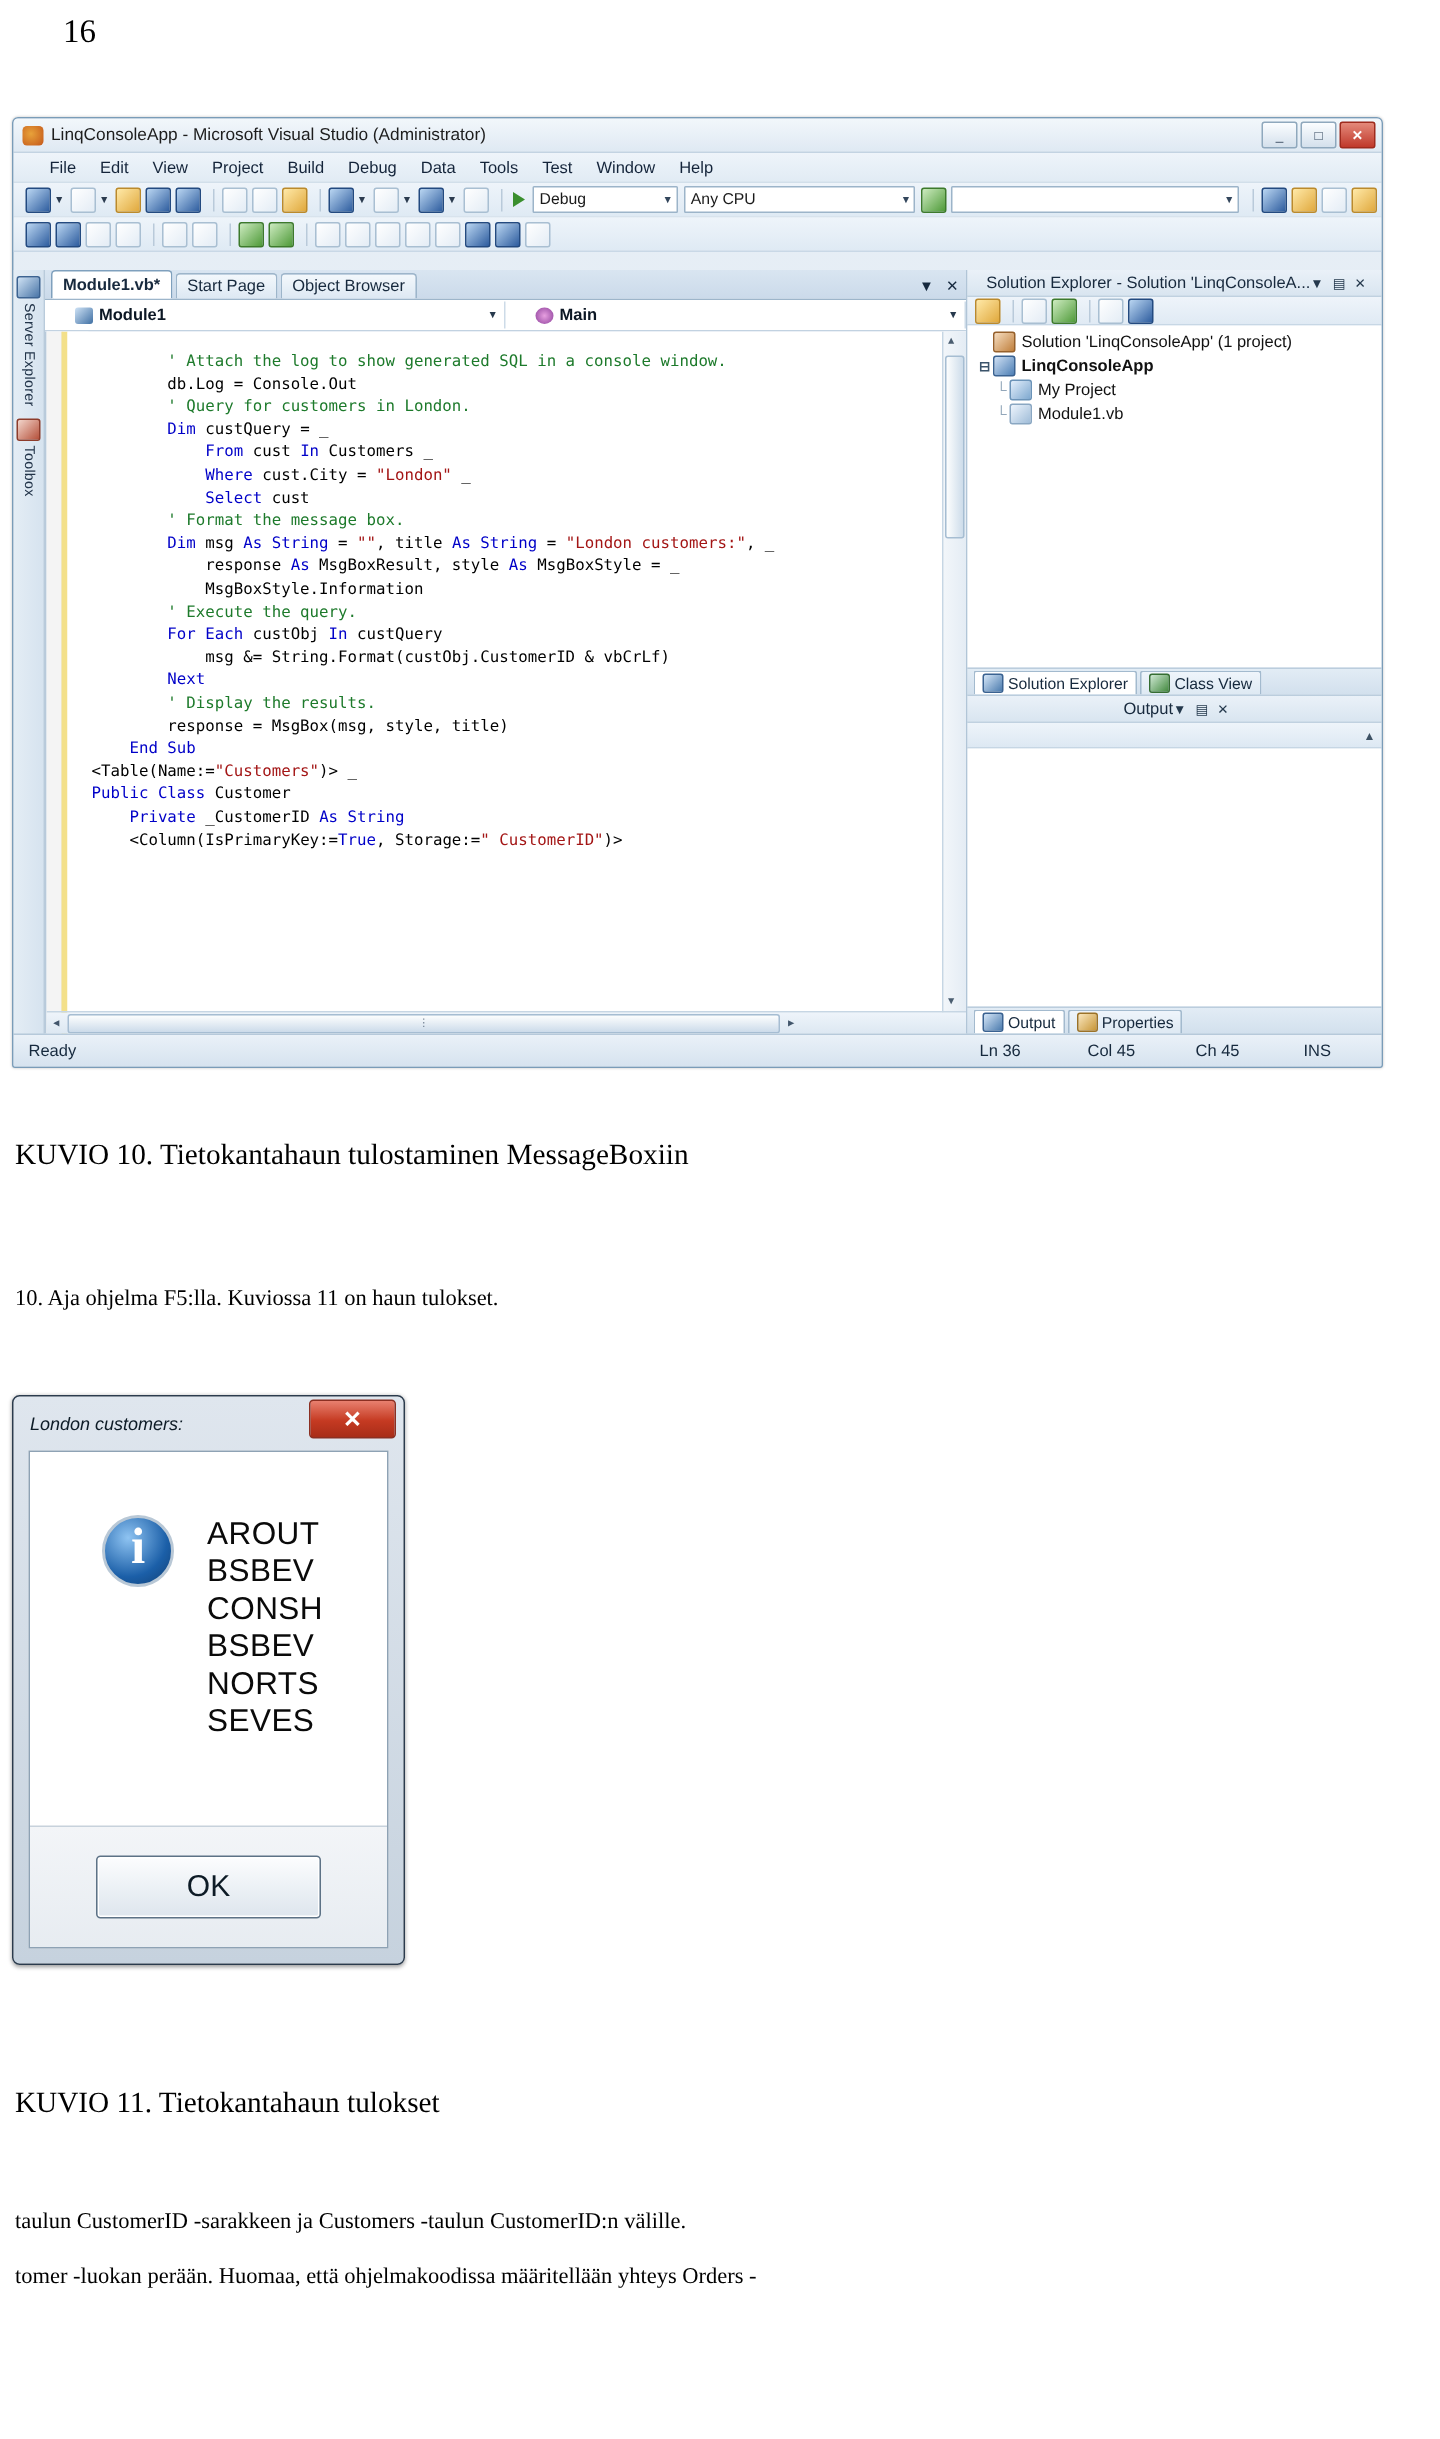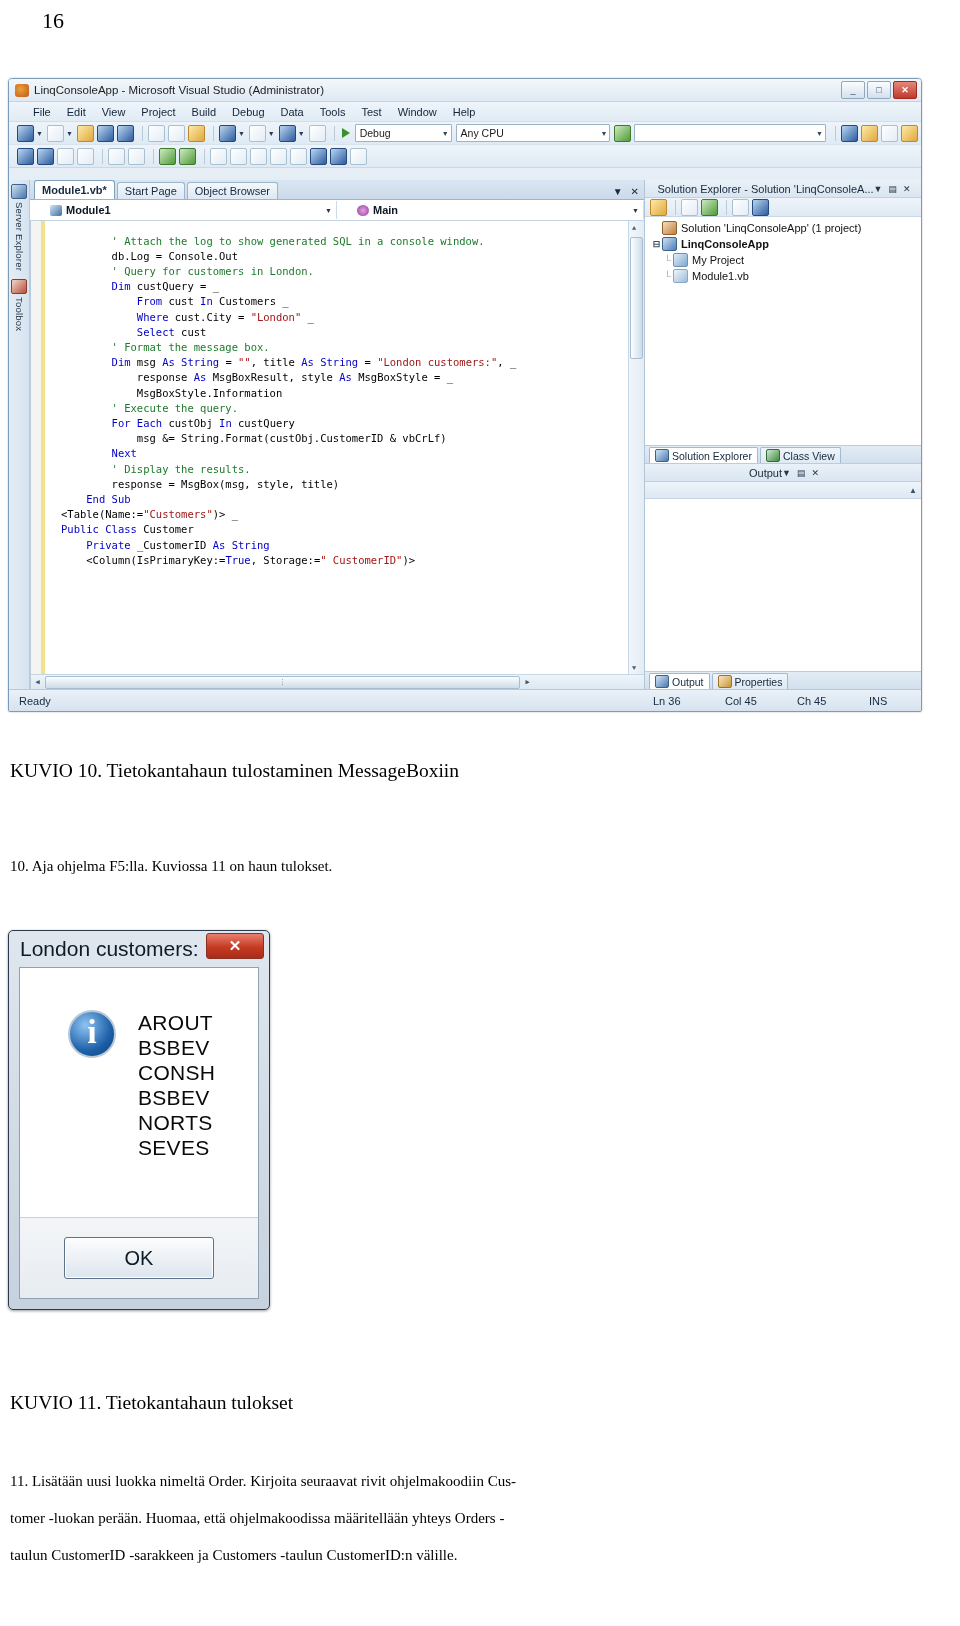--- a/index.html
+++ b/index.html
@@ -241,21 +241,21 @@
     border:1px solid #2b3b4d;border-radius:5px;
     background:linear-gradient(#dfe6ee,#c6d2de);
     padding:3px;box-sizing:border-box;
     font-family:"Liberation Sans",sans-serif;
     box-shadow:0 1px 3px rgba(0,0,0,.4);
   }
   .msg-title{
     height:30px;display:flex;align-items:center;position:relative;
     padding-left:8px;
   }
-  .msg-title .mt-text{font-size:21px;color:#0d1b26;white-space:nowrap;}
+  .msg-title .mt-text{font-size:12px;color:#0d1b26;white-space:nowrap;font-style:italic;}
   .msg-close{
     position:absolute;right:2px;top:-1px;width:56px;height:24px;
     border:1px solid #8b2f22;border-radius:3px;
     background:linear-gradient(#e8806f,#c53a22 55%,#a82d18);
     color:#fff;font-size:15px;font-weight:bold;
     display:flex;align-items:center;justify-content:center;
   }
   .msg-inner{
     position:absolute;left:10px;right:10px;top:36px;bottom:10px;
     background:#ffffff;border:1px solid #8ea2b4;
@@ -548,16 +548,15 @@
     </div>
     <div class="msg-foot">
       <div class="ok-btn">OK</div>
     </div>
   </div>
 </div>
 
 <div class="caption" style="top:1392px">KUVIO 11. Tietokantahaun tulokset</div>
 
 <div class="para" style="top:1463px;left:10px;width:940px">
-  <div>11. Lisätään uusi luokka nimeltä Order. Kirjoita seuraavat rivit ohjelmakoodiin Cus-</div>
+  <div>taulun CustomerID -sarakkeen ja Customers -taulun CustomerID:n välille.</div>
   <div>tomer -luokan perään. Huomaa, että ohjelmakoodissa määritellään yhteys Orders -</div>
-  <div>taulun CustomerID -sarakkeen ja Customers -taulun CustomerID:n välille.</div>
 </div>
 
 </body></html>

